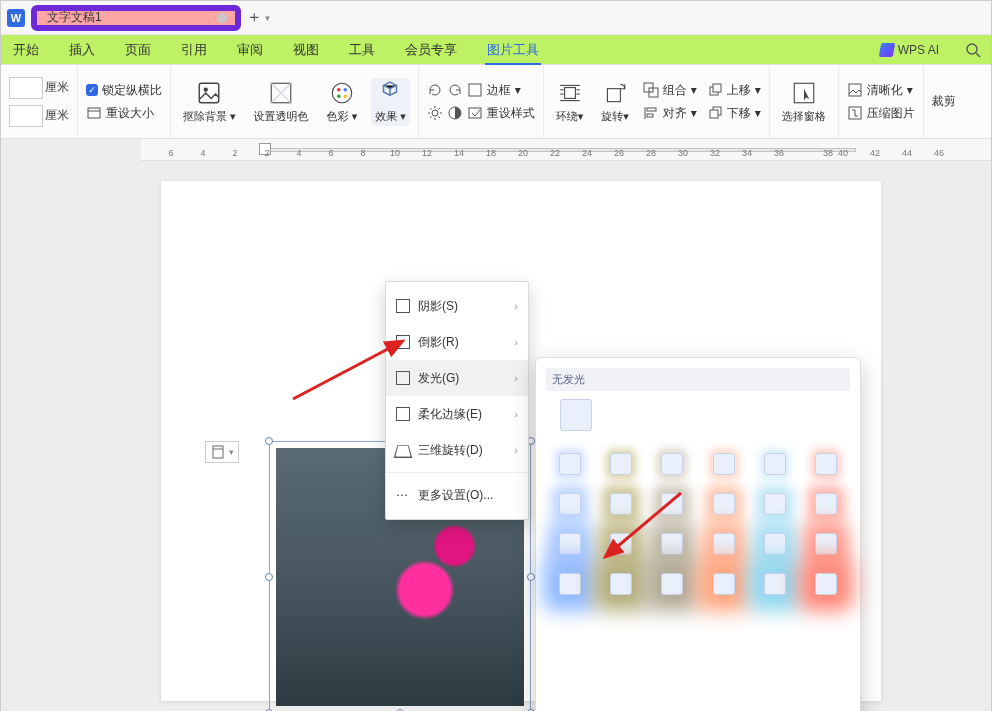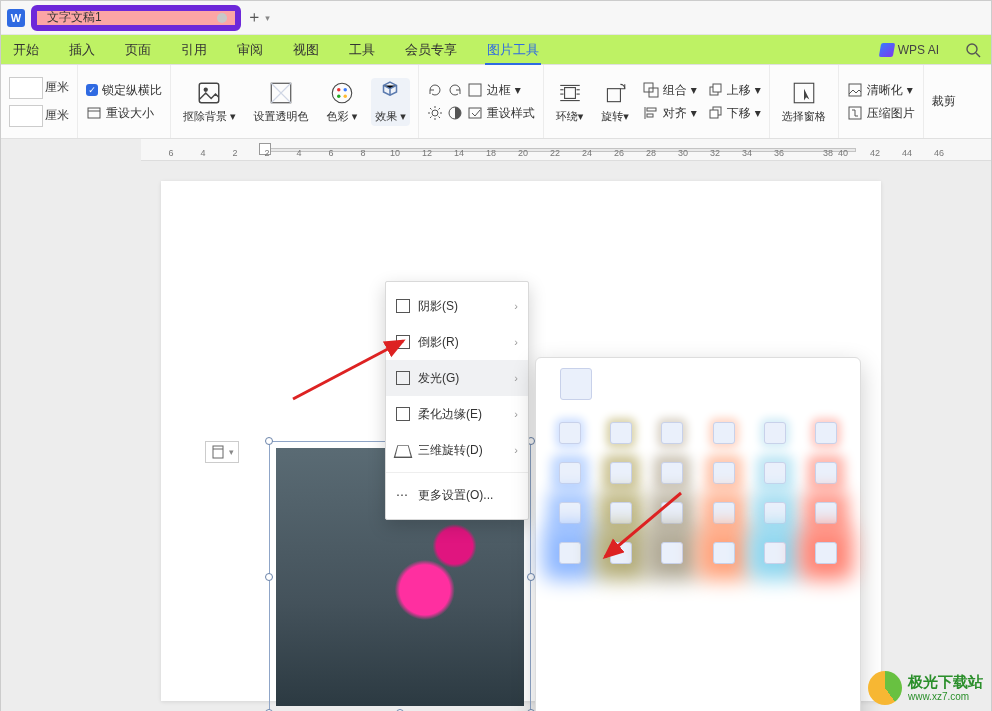--- a/index.html
+++ b/index.html
@@ -385,20 +385,21 @@
           <span class="chev">›</span>
         </div>
       <div class="dd-sep"></div>
       <div class="dd-item more">
           <span class="glyph">⋯</span>
           <span>更多设置(O)...</span>
         </div>
     </div>
 
     <div class="glow-panel">
+      <div class="gp-sect-title">无发光</div>
       <div class="gp-none"></div>
       <div class="gp-grid" id="glow-grid">
           <div class="gp-cell">
             <div class="gp-sw" style="box-shadow: rgb(207, 224, 255) 0px 0px 8px 4px;"></div>
           </div>
           <div class="gp-cell">
             <div class="gp-sw" style="box-shadow: rgb(217, 210, 169) 0px 0px 8px 4px;"></div>
           </div>
           <div class="gp-cell">
             <div class="gp-sw" style="box-shadow: rgb(220, 213, 201) 0px 0px 8px 4px;"></div>
@@ -479,22 +480,15 @@
       </svg>
     <svg class="arrow2" viewBox="0 0 94 82">
         <defs>
           <marker id="ah2" markerWidth="8" markerHeight="8" refX="6" refY="3" orient="auto">
             <path d="M0 0L7 3 0 6z" fill="#d22"></path>
           </marker>
         </defs>
         <line x1="86" y1="8" x2="10" y2="72" stroke="#d22" stroke-width="3" marker-end="url(#ah2)"></line>
       </svg>
 
-    <div class="watermark">
-      <div class="wmicon"></div>
-      <div class="wtxt">
-        <span class="l1">极光下载站</span>
-        <span class="l2">www.xz7.com</span>
-      </div>
-    </div>
   </div>
 
 </div>
 
 </body></html>

